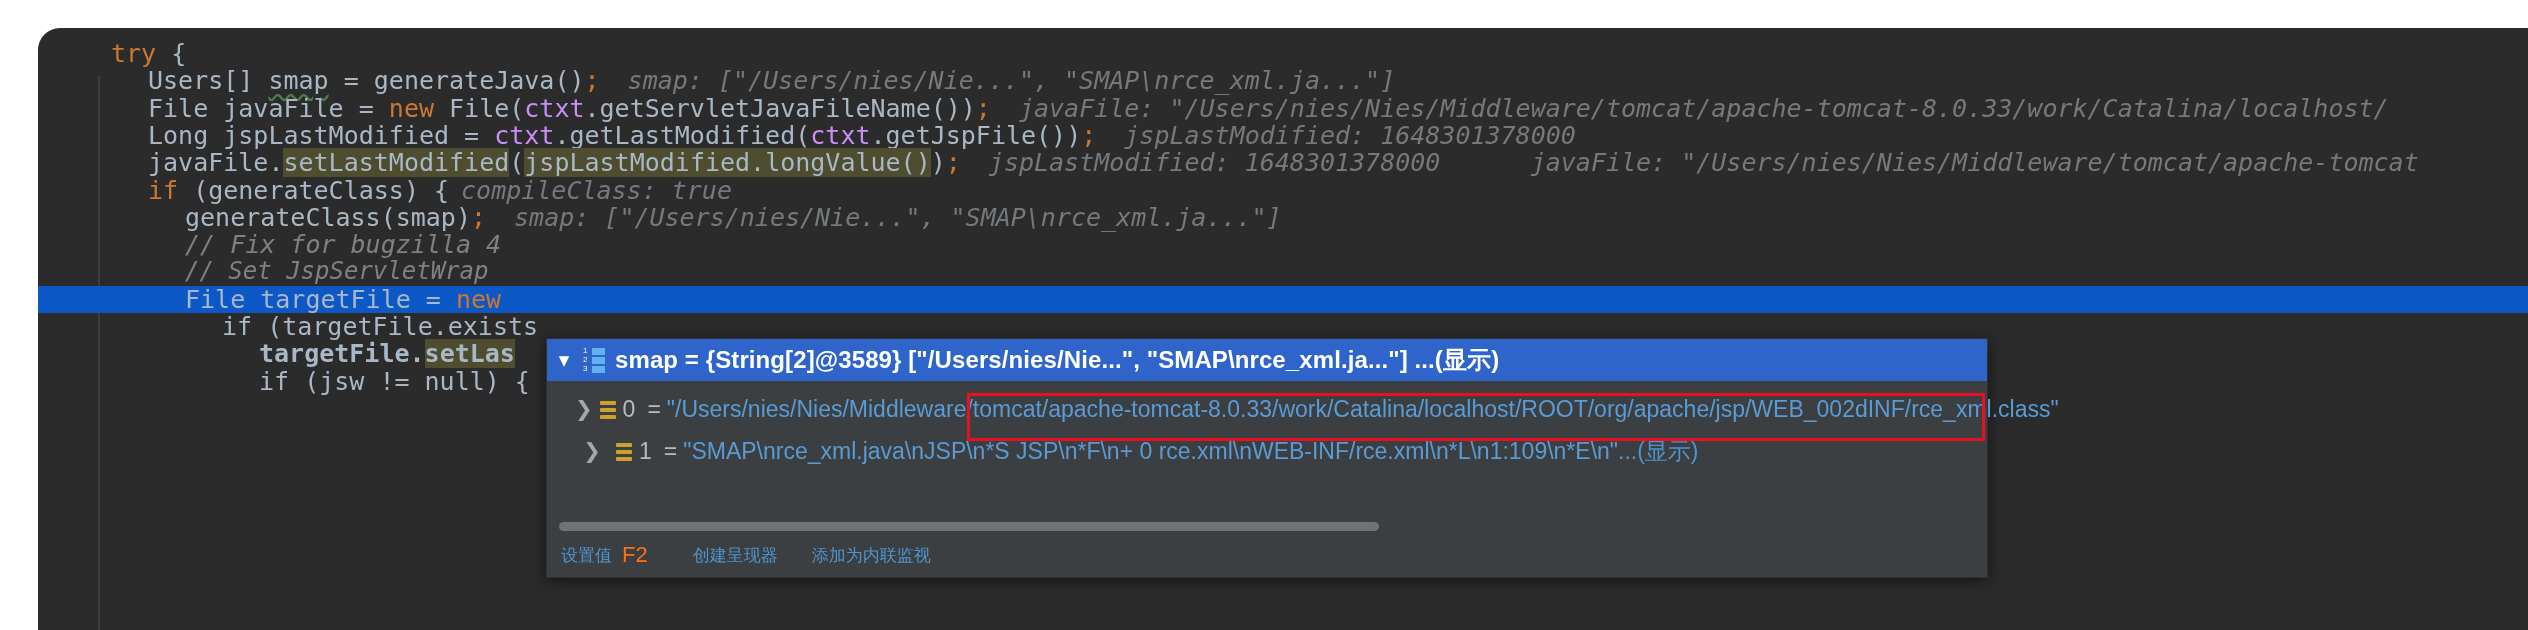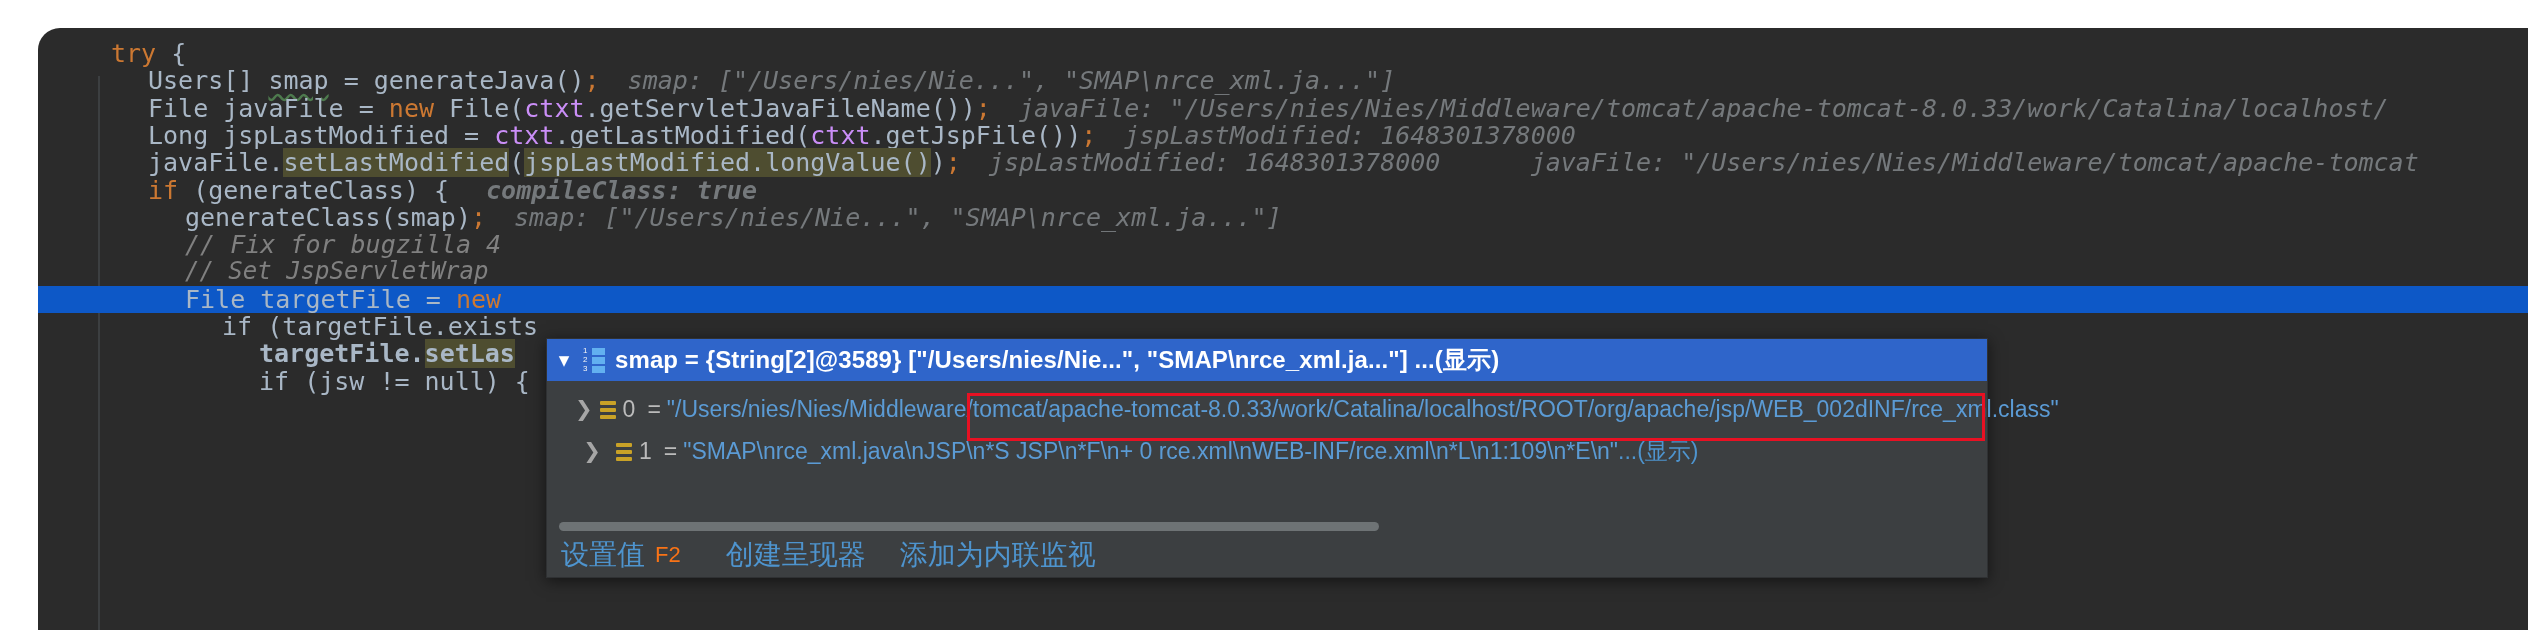--- a/index.html
+++ b/index.html
@@ -99,38 +99,38 @@
   #hscroll-thumb{
     position:absolute;left:0;top:3px;width:820px;height:9px;background:#6e7375;border-radius:5px;
   }
 
   #popup-actions{
     position:absolute;left:0;bottom:0;width:100%;height:44px;
     display:flex;align-items:center;gap:0px;padding-left:14px;
     font-family:"Liberation Sans",sans-serif;
   }
   .act{
-    color:#4e94ce;font-size:28px;margin-right:10px;white-space:nowrap;
+    color:#4e94ce;font-size:17px;margin-right:10px;white-space:nowrap;
   }
   .act-key{color:#f97316;font-size:22px;margin-right:45px;}
 </style>
 </head>
 <body>
 
 <div id="root">
 
   <div id="editor">
     <div id="gutterline"></div>
     <div id="code-lines">
         <div class="code-line" style="top: 12px; height: 27.3px; line-height: 27.3px; font-size: 25px;"><span class="ind" style="width: 73px;"></span><span class="kw">try </span><span class="txt">{</span></div>
         <div class="code-line" style="top: 39.3px; height: 27.3px; line-height: 27.3px; font-size: 25px;"><span class="ind" style="width: 110px;"></span><span class="txt">Users[] </span><span class="squiggle">smap</span><span class="txt"> = generateJava()</span><span class="semi">;</span><span class="hint" style="margin-left: 28px;">smap: ["/Users/nies/Nie...", "SMAP\nrce_xml.ja..."]</span></div>
         <div class="code-line" style="top: 66.6px; height: 27.3px; line-height: 27.3px; font-size: 25px;"><span class="ind" style="width: 110px;"></span><span class="txt">File javaFile = </span><span class="kw">new</span><span class="txt"> File(</span><span class="meth">ctxt</span><span class="txt">.getServletJavaFileName())</span><span class="semi">;</span><span class="hint" style="margin-left: 28px;">javaFile: "/Users/nies/Nies/Middleware/tomcat/apache-tomcat-8.0.33/work/Catalina/localhost/</span></div>
         <div class="code-line" style="top: 93.9px; height: 27.3px; line-height: 27.3px; font-size: 25px;"><span class="ind" style="width: 110px;"></span><span class="txt">Long jspLastModified = </span><span class="meth">ctxt</span><span class="txt">.getLastModified(</span><span class="meth">ctxt</span><span class="txt">.getJspFile())</span><span class="semi">;</span><span class="hint" style="margin-left: 28px;">jspLastModified: 1648301378000</span></div>
         <div class="code-line" style="top: 121.2px; height: 27.3px; line-height: 27.3px; font-size: 25px;"><span class="ind" style="width: 110px;"></span><span class="txt">javaFile.</span><span class="hl">setLastModified</span><span class="txt">(</span><span class="hl">jspLastModified.longValue()</span><span class="txt">)</span><span class="semi">;</span><span class="hint" style="margin-left: 28px;">jspLastModified: 1648301378000      javaFile: "/Users/nies/Nies/Middleware/tomcat/apache-tomcat</span></div>
-        <div class="code-line" style="top: 148.5px; height: 27.3px; line-height: 27.3px; font-size: 25px;"><span class="ind" style="width: 110px;"></span><span class="kw">if</span><span class="txt"> (generateClass) {</span><span class="hint" style="margin-left: 37px; font-weight: bold;">compileClass: true</span></div>
+        <div class="code-line" style="top: 148.5px; height: 27.3px; line-height: 27.3px; font-size: 25px;"><span class="ind" style="width: 110px;"></span><span class="kw">if</span><span class="txt"> (generateClass) {</span><span class="hint" style="margin-left: 12px;">compileClass: true</span></div>
         <div class="code-line" style="top: 175.8px; height: 27.3px; line-height: 27.3px; font-size: 25px;"><span class="ind" style="width: 147px;"></span><span class="txt">generateClass(smap)</span><span class="semi">;</span><span class="hint" style="margin-left: 28px;">smap: ["/Users/nies/Nie...", "SMAP\nrce_xml.ja..."]</span></div>
         <div class="code-line" style="top: 203.1px; height: 27.3px; line-height: 27.3px; font-size: 25px;"><span class="ind" style="width: 147px;"></span><span class="cmt">// Fix for bugzilla 4</span></div>
         <div class="code-line" style="top: 230.4px; height: 27.3px; line-height: 27.3px; font-size: 24px;"><span class="ind" style="width: 147px;"></span><span class="cmt">// Set JspServletWrap</span></div>
         <div class="code-line sel-row" style="top: 257.7px; height: 27.3px; line-height: 27.3px; font-size: 25px;"><span class="ind" style="width: 147px;"></span><span class="txt">File targetFile = </span><span class="kw">new</span></div>
         <div class="code-line" style="top: 285px; height: 27.3px; line-height: 27.3px; font-size: 25px;"><span class="ind" style="width: 184px;"></span><span class="txt">if (targetFile.exists</span></div>
         <div class="code-line" style="top: 312.3px; height: 27.3px; line-height: 27.3px; font-size: 25px; font-weight: bold;"><span class="ind" style="width: 221px;"></span><span class="txt">targetFile.</span><span class="hl">setLas</span></div>
         <div class="code-line" style="top: 339.6px; height: 27.3px; line-height: 27.3px; font-size: 25px;"><span class="ind" style="width: 221px;"></span><span class="txt">if (jsw != null) {</span></div>
       </div>
   </div>
 

